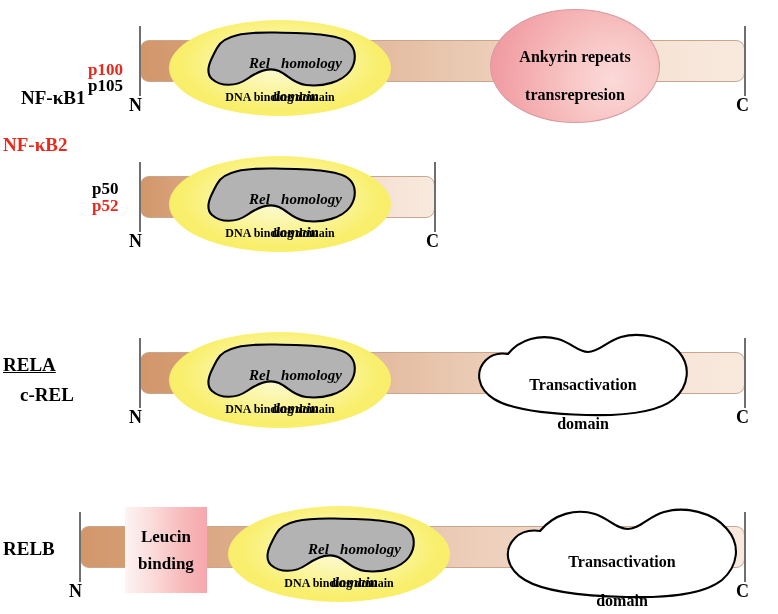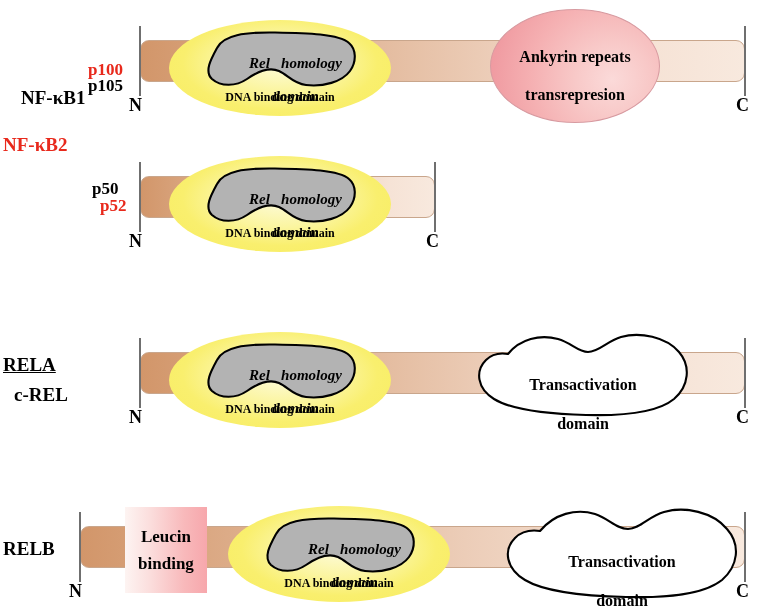--- a/index.html
+++ b/index.html
@@ -206,21 +206,21 @@
 
     <div class="bar" style="left:140px;top:21px;width:295px;height:42px;"></div>
 
     <div class="term-tick" style="left:139px;top:7px;height:70px;"></div>
     <div class="term-letter" style="left:129px;top:77px;">N</div>
 
     <div class="term-tick" style="left:434px;top:7px;height:70px;"></div>
     <div class="term-letter" style="left:426px;top:77px;">C</div>
 
     <div class="iso-label" style="left:92px;top:14px;margin-top:11px;">p50</div>
-    <div class="iso-label red" style="left:100px;top:42px;">p52</div>
+    <div class="iso-label red" style="left:92px;top:42px;">p52</div>
 
     <div class="halo" style="left:169px;top:1px;width:222px;height:96px;">
       <div class="halo-caption" style="top:70px;">DNA binding domain</div>
     </div>
 
     <div class="rhd-wrap" style="left:203px;top:12px;width:155px;height:58px;">
       <svg width="155" height="58" viewBox="0 0 155 58" xmlns="http://www.w3.org/2000/svg" aria-hidden="true">
         <path d="M 14 17 C 20 4, 42 1, 72 1.5 C 104 2, 136 3, 146 12 C 153 18, 154 30, 147 40
                  C 139 51, 120 56, 103 54 C 90 52.5, 85 44, 76 40 C 66 35.5, 54 41, 44 48
                  C 33 55.5, 18 56, 9 48 C 1 40.5, 8 28, 14 17 Z" fill="#b3b3b3" stroke="#000000" stroke-width="2.1" stroke-linejoin="round"></path>
@@ -265,21 +265,21 @@
                  C 72 83, 38 79, 20 68 C 3 57.5, 1 40, 12 29 C 19 22, 28 22, 34 23 Z" fill="#ffffff" stroke="#000000" stroke-width="2.1" stroke-linejoin="round"></path>
       </svg>
       <div class="tad-text" style="top:25px;">
         <span>Transactivation</span><br>
         <span>domain</span>
       </div>
     </div>
   </div>
 
   <div class="family-label" style="left:3px;top:355px;text-decoration:underline;">RELA</div>
-  <div class="family-label" style="left:14px;top:385px;">c-REL</div>
+  <div class="family-label" style="left:20px;top:385px;">c-REL</div>
 
   <div class="abs" style="left:0;top:495px;width:778px;height:119px;">
 
     <div class="bar" style="left:80px;top:31px;width:665px;height:42px;"></div>
 
     <div class="term-tick" style="left:79px;top:17px;height:70px;"></div>
     <div class="term-letter" style="left:69px;top:87px;">N</div>
 
     <div class="term-tick" style="left:744px;top:17px;height:70px;"></div>
     <div class="term-letter" style="left:736px;top:87px;">C</div>

